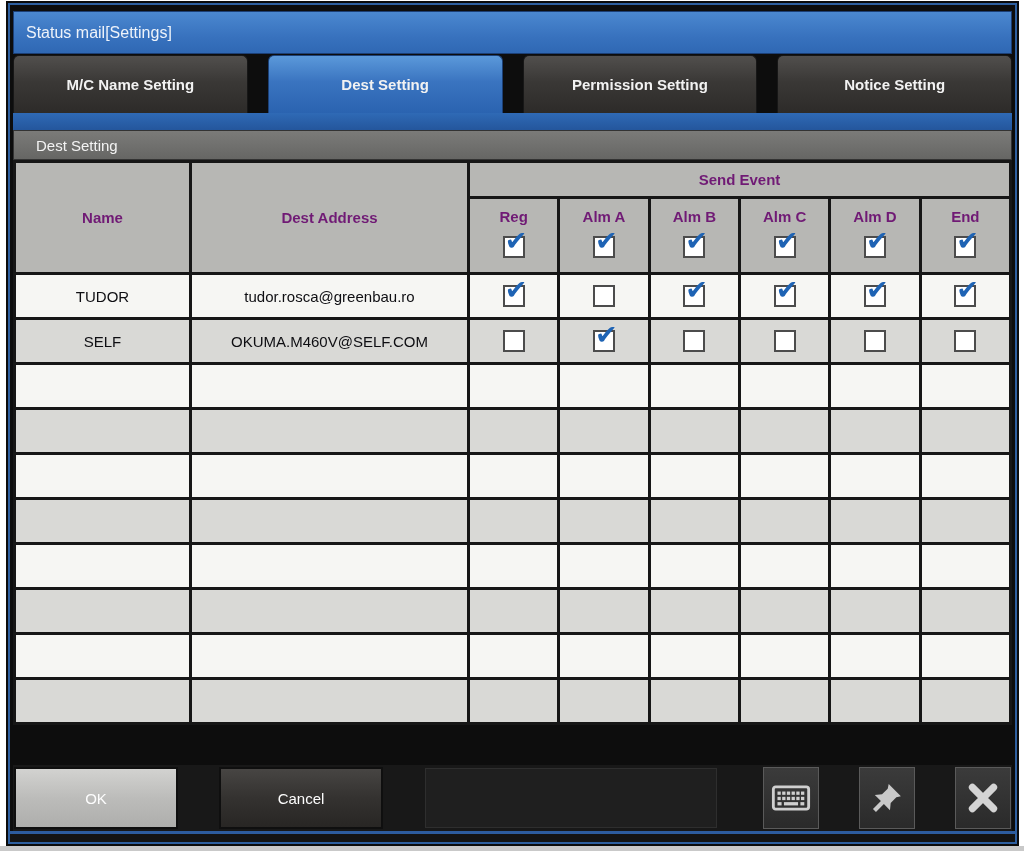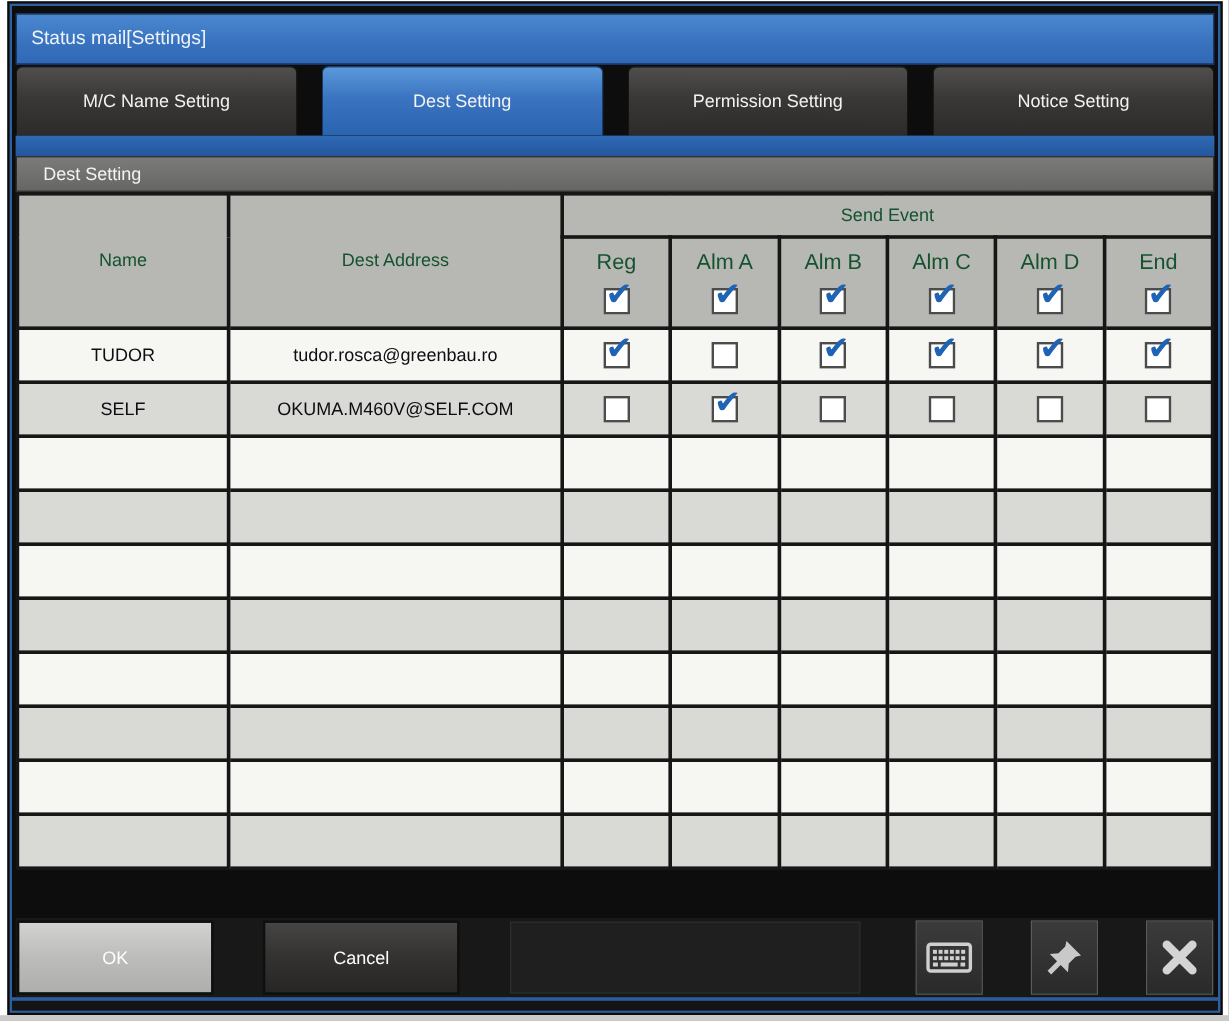--- a/index.html
+++ b/index.html
@@ -22,21 +22,21 @@
   }
   
   .titlebar {
     height:43px; flex:0 0 43px;
     background:linear-gradient(180deg,#4b88d0 0%,#3872be 60%,#2f68b4 100%);
     border:1px solid #1c3f75;
     display:flex; align-items:center; padding-left:12px;
     color:#eef3fa; font-size:16px;
   }
   
-  .tabs { height:58px; flex:0 0 58px; display:flex; gap:20px; margin-top:1px; }
+  .tabs { height:58px; flex:0 0 58px; display:flex; gap:20px; margin-top:1px;font-weight:bold; }
   .tab {
     flex:1;
     background:linear-gradient(180deg,#514f4d 0%,#3a3836 45%,#2d2b29 100%);
     border:1px solid #171717; border-bottom:none;
     border-radius:6px 6px 0 0;
     color:#f2f2f2; font-size:15px;
     display:flex; align-items:center; justify-content:center;
     cursor:default;
   }
   .tab.active {
@@ -52,26 +52,26 @@
     height:30px; flex:0 0 30px;
     background:linear-gradient(180deg,#7b7b79 0%,#666664 100%);
     border:1px solid #333;
     display:flex; align-items:center; padding-left:22px;
     color:#f3f3f3; font-size:15px;
   }
   
   table { width:100%; border-collapse:collapse; table-layout:fixed; }
   th, td { border:3px solid #161616; }
   thead th {
-    background:#b7b7b4; color:#14532d;
-    font-weight:normal; font-size:15px; text-align:center;
+    background:#b7b7b4; color:#701a75;
+    font-weight:bold; font-size:15px; text-align:center;
   }
   th.se-head { height:36px; }
   th.ev-th { height:76px; vertical-align:top; padding-top:9px; }
-  .ev-label { margin-bottom:11px; font-size:18px; }
+  .ev-label { margin-bottom:11px; font-size:15px; }
   tbody td { height:45px; text-align:center; font-size:15px; color:#0e0e12; }
   tbody tr:nth-child(odd) td { background:#f6f6f3; }
   tbody tr:nth-child(even) td { background:#d9d9d6; }
   
   .checkbox {
     display:inline-block; width:22px; height:22px;
     background:#ffffff; border:2px solid #4c4c4c;
     position:relative; vertical-align:middle;
   }
   .checkbox.checked::after {

